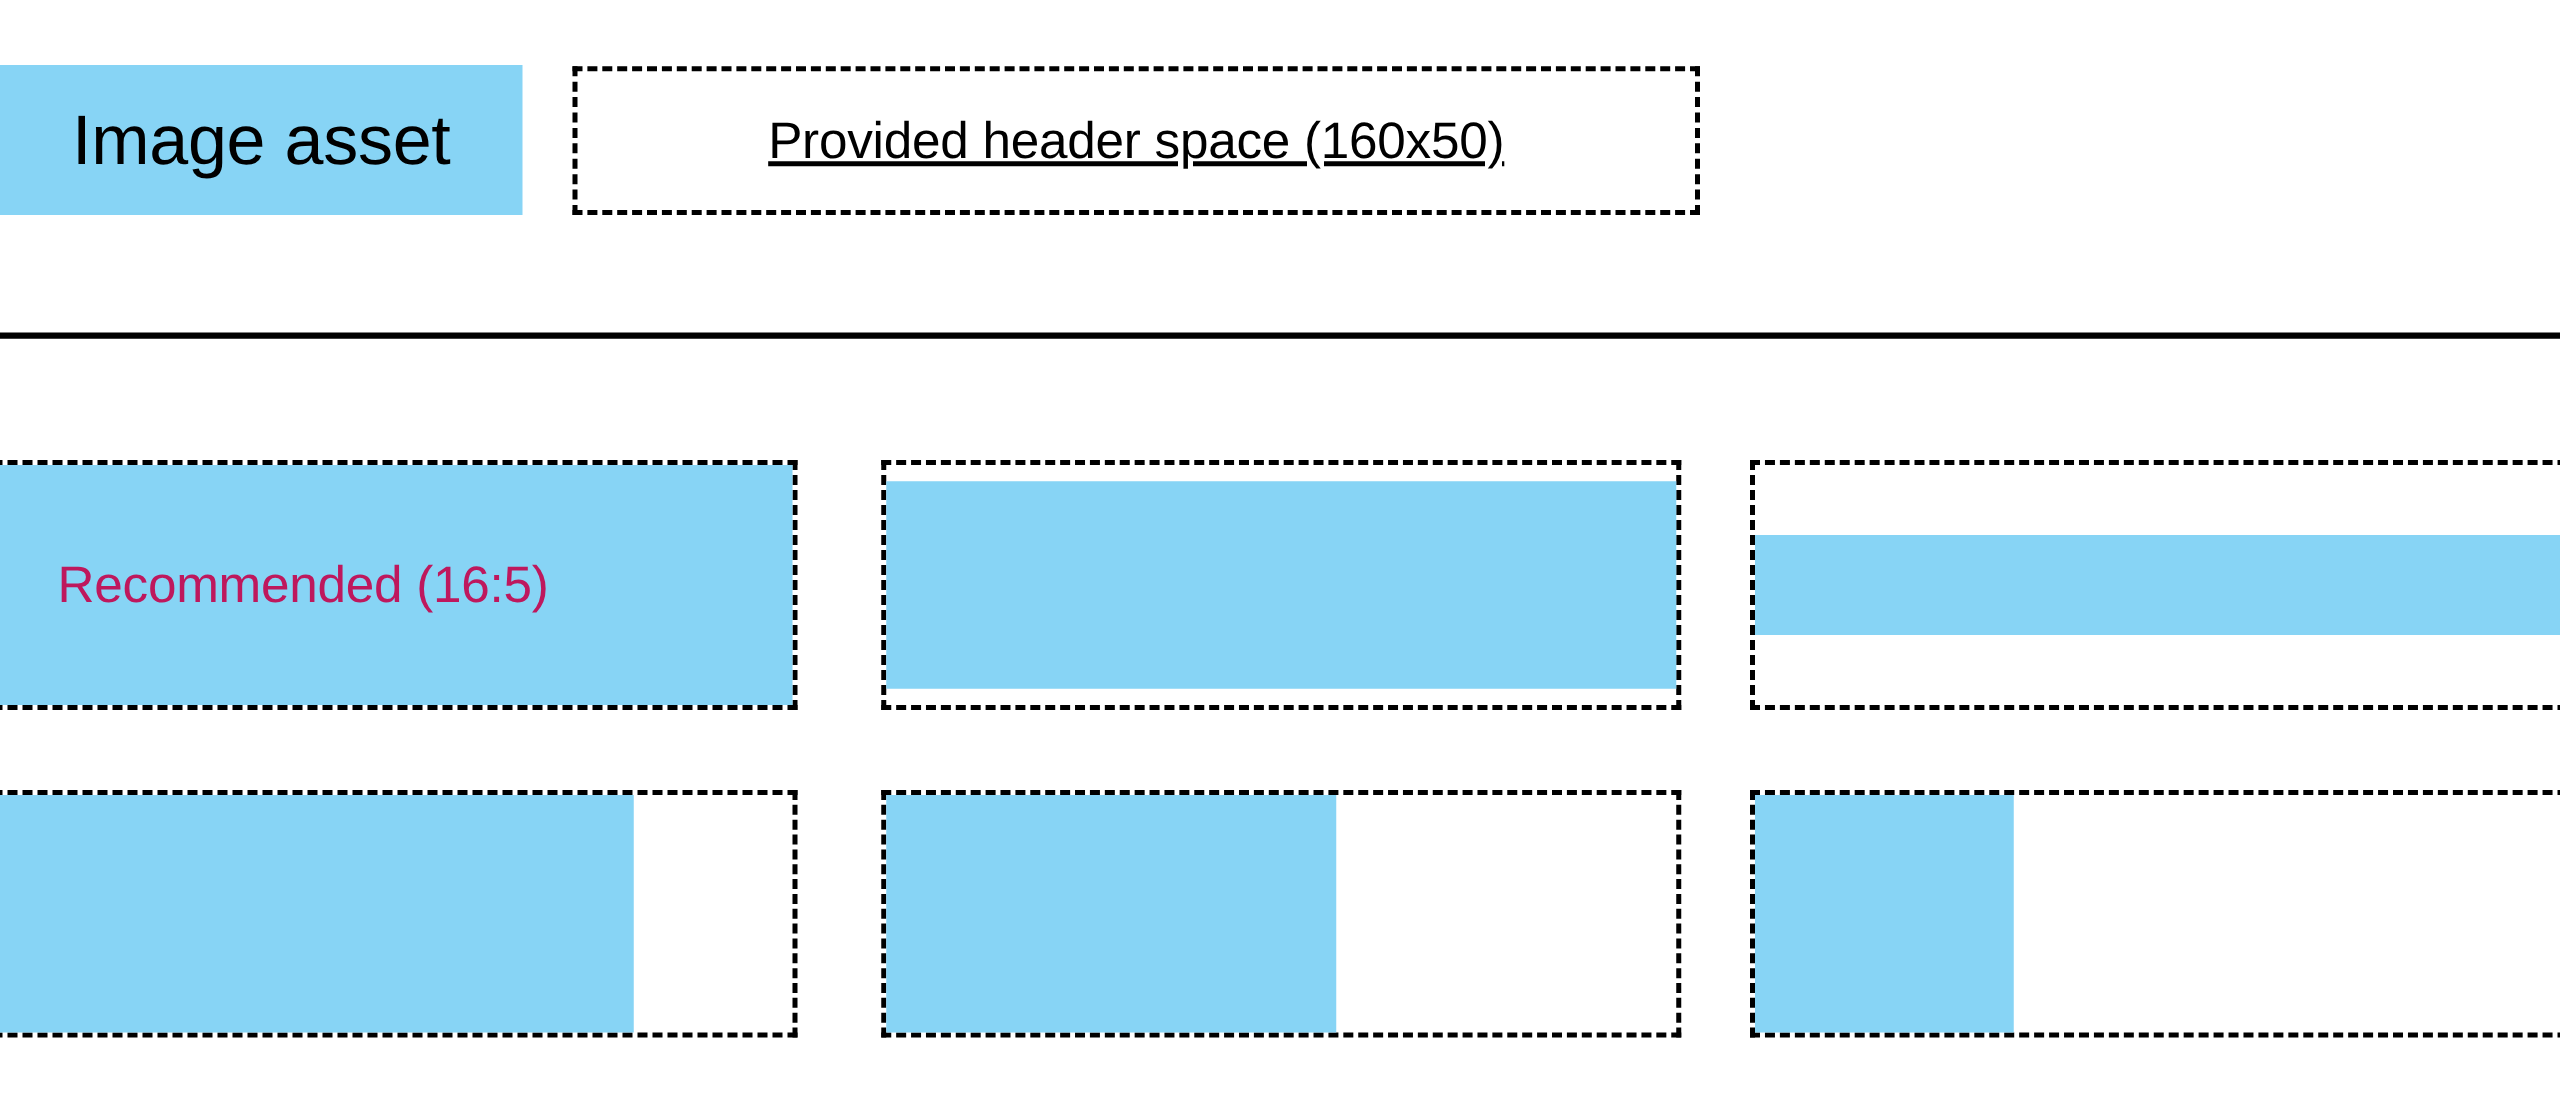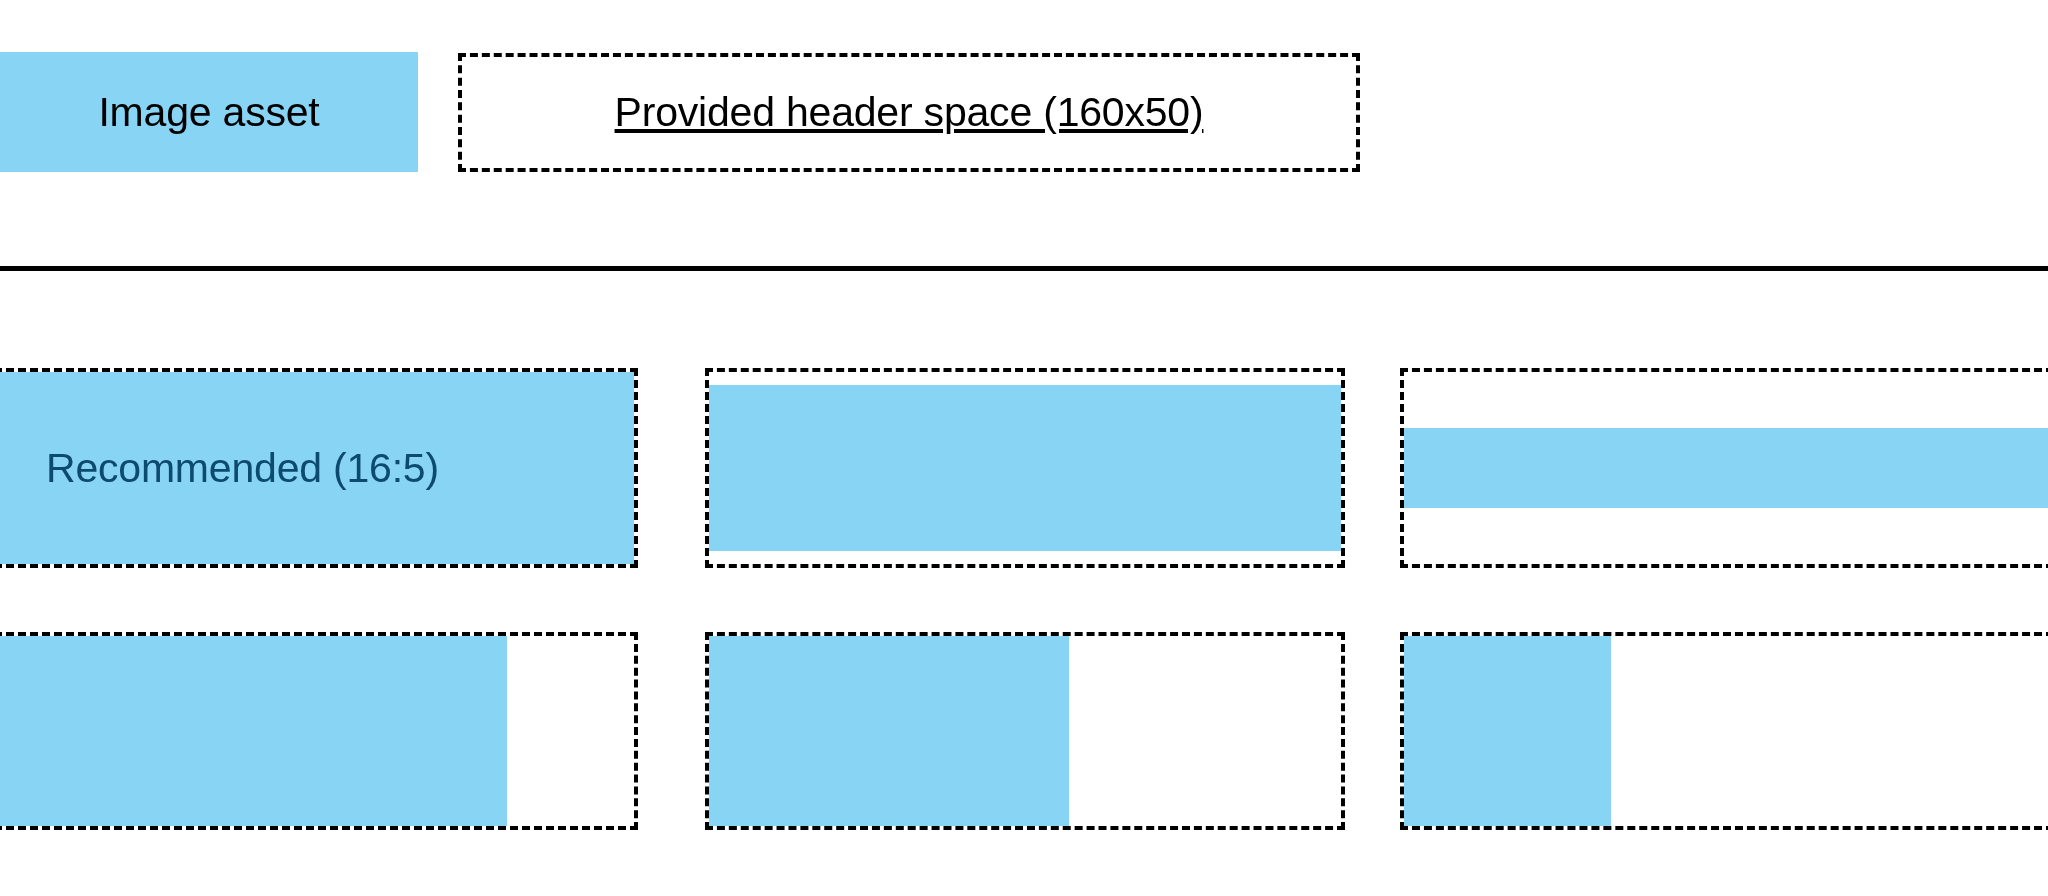--- a/index.html
+++ b/index.html
@@ -42,21 +42,21 @@
     width: 418px;
     height: 120px;
     background: #87d4f5;
     display: flex;
     align-items: center;
     justify-content: center;
     box-sizing: border-box;
   }
 
   .legend-swatch .legend-text {
-    font-size: 41px;
+    font-size: 56px;
     line-height: 1;
     letter-spacing: -0.2px;
     white-space: nowrap;
   }
 
   .legend-box {
     position: absolute;
     left: 458px;
     top: 1px;
     width: 902px;
@@ -122,21 +122,21 @@
 
   .ratio-label {
     position: absolute;
     left: 48px;
     top: 50%;
     transform: translateY(-50%);
     font-size: 41px;
     line-height: 1;
     letter-spacing: -0.2px;
     white-space: nowrap;
-    color: #0c4a6e;
+    color: #be185d;
   }
 </style>
 </head>
 <body>
 
 <div id="canvas">
 
   <div class="legend">
     <div class="legend-swatch" style="background: rgb(135, 212, 245);">
       <span class="legend-text">Image asset</span>

